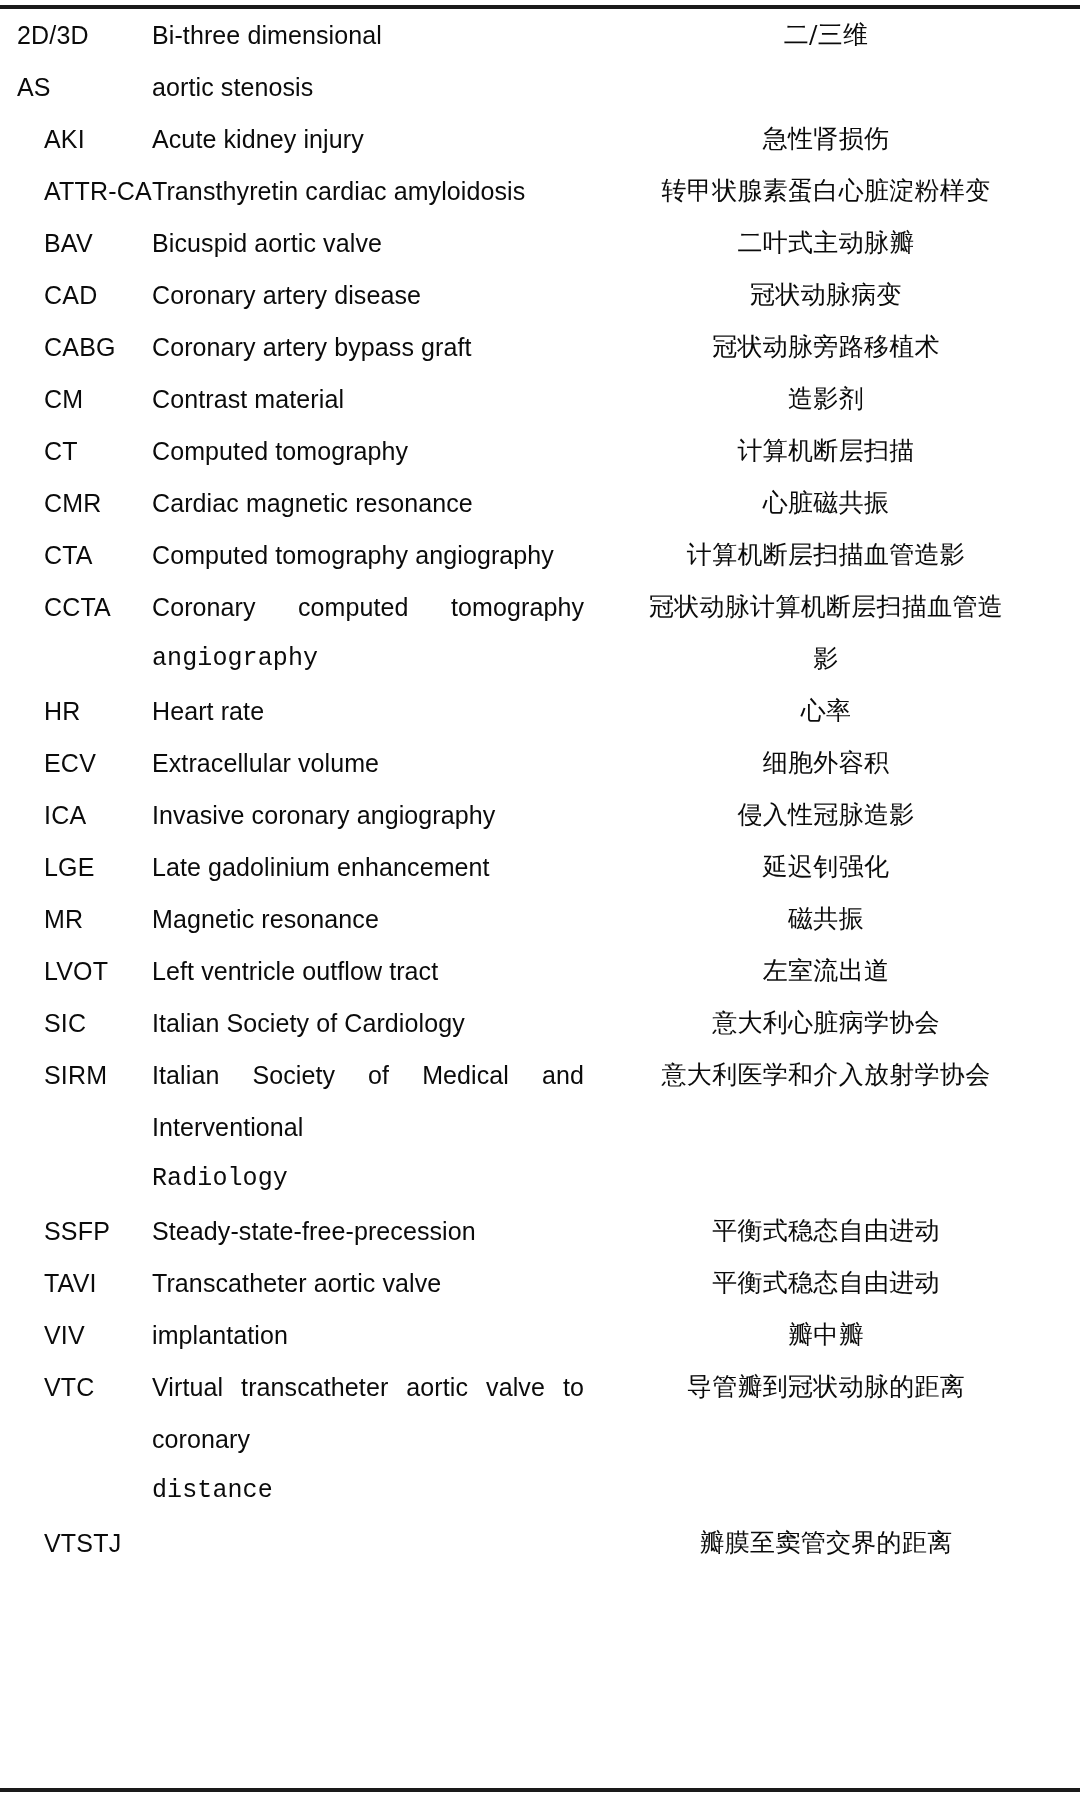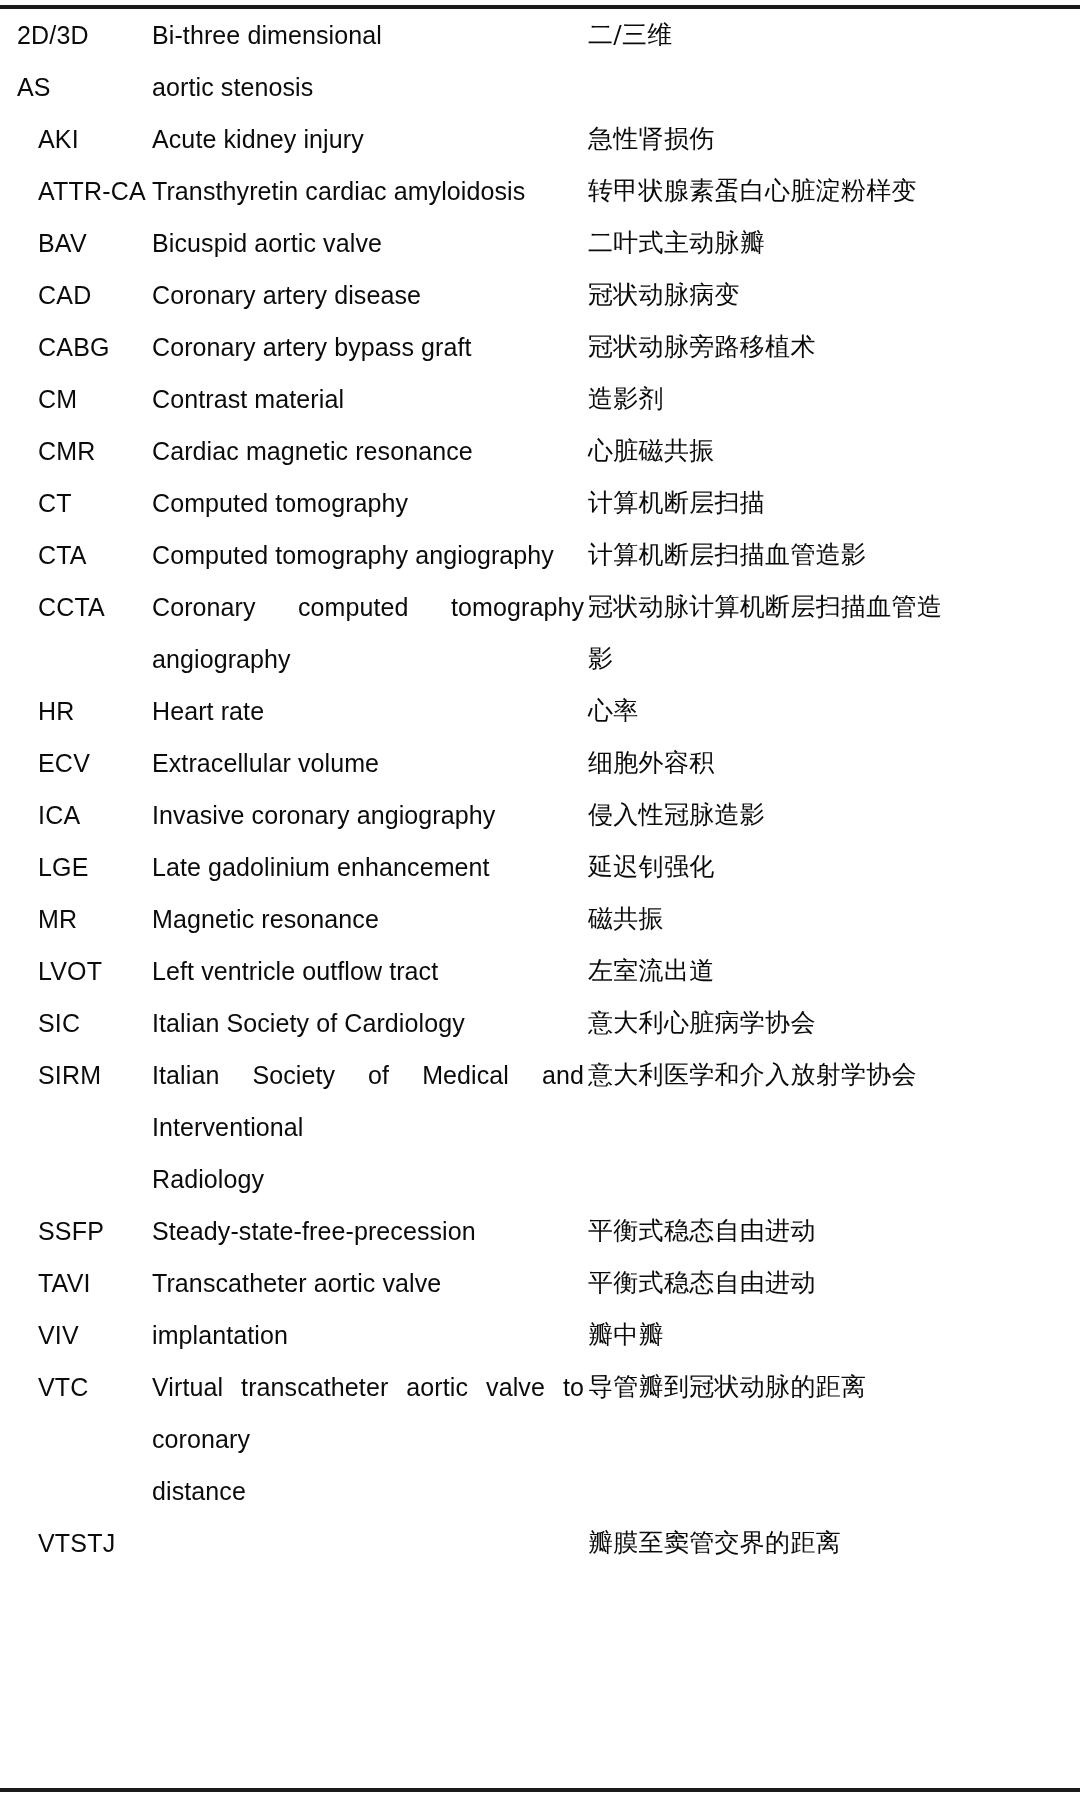--- a/index.html
+++ b/index.html
@@ -44,21 +44,21 @@
 
   .row {
     position: relative;
     width: 1080px;
     box-sizing: border-box;
   }
 
   .abbr {
     position: absolute;
     top: 0;
-    left: 38px;
+    left: 44px;
     width: 150px;
     font-size: 25px;
     line-height: 52px;
     letter-spacing: 0.2px;
     white-space: nowrap;
   }
   
   .row.flush .abbr { left: 17px; }
 
   .eng {
@@ -76,31 +76,33 @@
     text-align-last: left;
   }
   .row.just .eng .j-line {
     display: block;
     text-align: justify;
     text-align-last: justify;
   }
   .row.just .eng .j-tail {
     display: block;
     text-align: left;
+    font-family: Liberation Mono, monospace;
   }
 
   .cn {
     position: absolute;
     top: 0;
     left: 588px;
     width: 476px;
     font-size: 25px;
     line-height: 52px;
     font-family: "DejaVu Serif", "Liberation Serif", serif;
     letter-spacing: 0.3px;
+    text-align: center;
   }
   .cn .c-line { display: block; }
 
   
   .h1 { height: 52px; }
   .h2 { height: 104px; }
   .h3 { height: 156px; }
 </style>
 </head>
 <body>
@@ -143,28 +145,28 @@
         <div class="abbr">CABG</div>
         <div class="eng">Coronary artery bypass graft</div>
         <div class="cn">冠状动脉旁路移植术</div>
       </div>
       <div class="row h1">
         <div class="abbr">CM</div>
         <div class="eng">Contrast material</div>
         <div class="cn">造影剂</div>
       </div>
       <div class="row h1">
+        <div class="abbr">CT</div>
+        <div class="eng">Computed tomography</div>
+        <div class="cn">计算机断层扫描</div>
+      </div>
+      <div class="row h1">
         <div class="abbr">CMR</div>
         <div class="eng">Cardiac magnetic resonance</div>
         <div class="cn">心脏磁共振</div>
-      </div>
-      <div class="row h1">
-        <div class="abbr">CT</div>
-        <div class="eng">Computed tomography</div>
-        <div class="cn">计算机断层扫描</div>
       </div>
       <div class="row h1">
         <div class="abbr">CTA</div>
         <div class="eng">Computed tomography angiography</div>
         <div class="cn">计算机断层扫描血管造影</div>
       </div>
       <div class="row h2 just">
         <div class="abbr">CCTA</div>
         <div class="eng">
           <span class="j-line">Coronary computed tomography</span>

